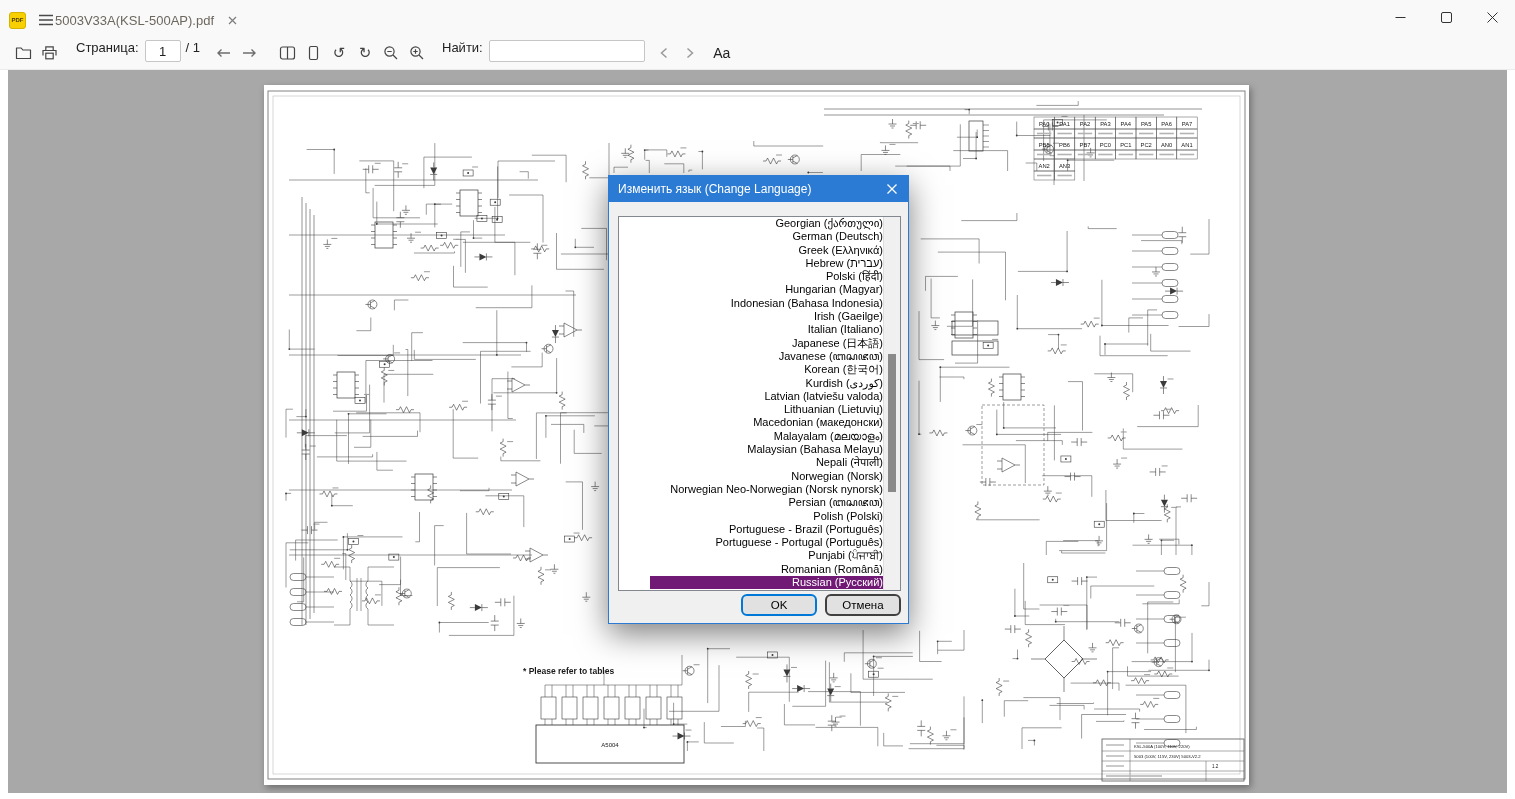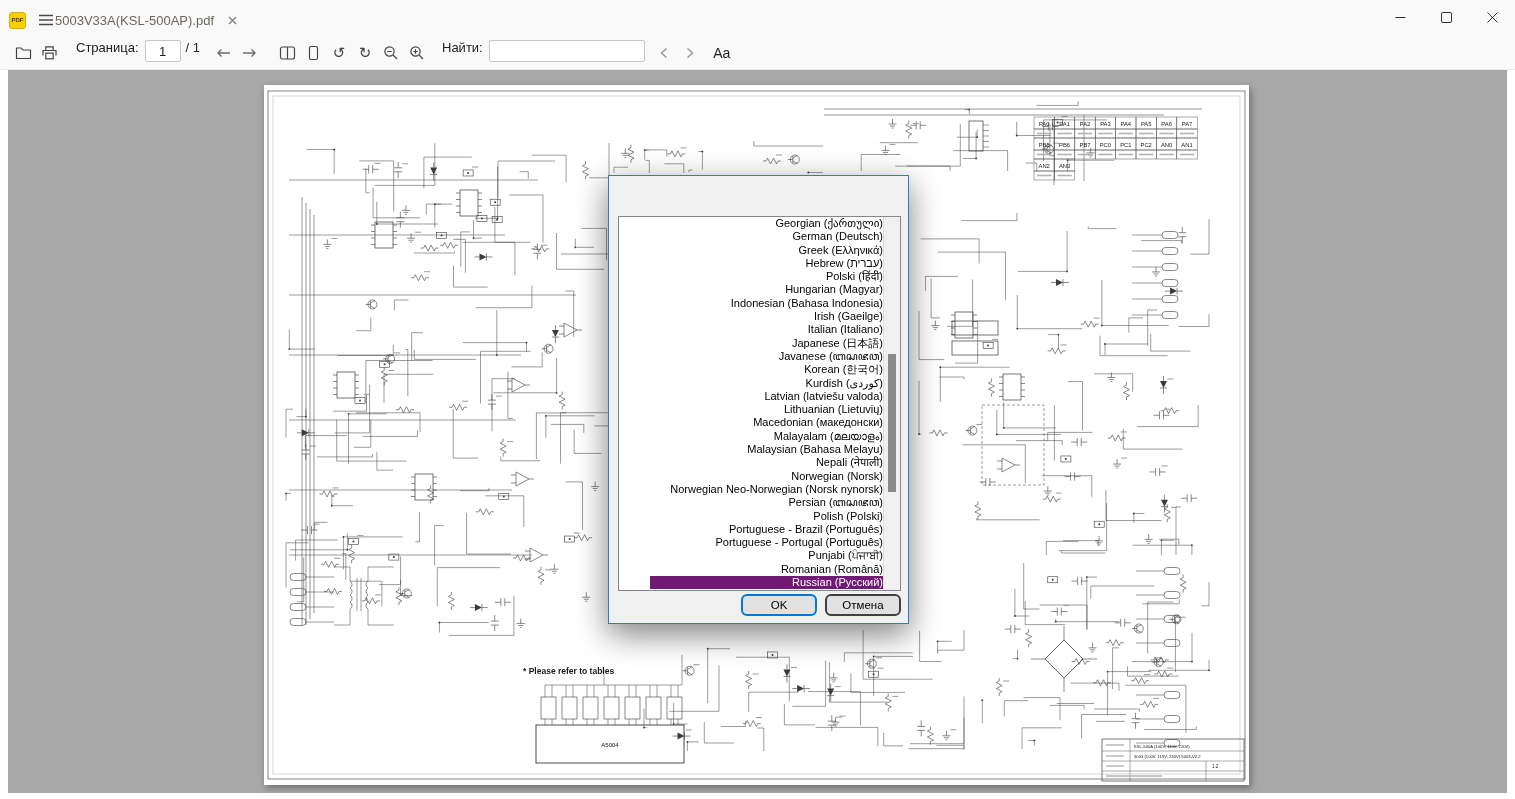--- a/index.html
+++ b/index.html
@@ -903,20 +903,28 @@
         <text x="948" y="683" font-size="4.6" fill="#1a1a1a" text-anchor="start">1.2</text>
         <line x1="842" y1="660" x2="860" y2="660" stroke="#b3b3b3" stroke-width="1.4"></line>
         <line x1="842" y1="671" x2="860" y2="671" stroke="#b3b3b3" stroke-width="1.4"></line>
         <line x1="842" y1="681" x2="860" y2="681" stroke="#b3b3b3" stroke-width="1.4"></line>
         <line x1="842" y1="691" x2="898" y2="691" stroke="#b3b3b3" stroke-width="1.4"></line>
       </svg>
   </div>
 </div>
 
 <div class="dialog">
+  <div class="dialog-titlebar">
+    <span class="dialog-title">Изменить язык (Change Language)</span>
+    <span class="dialog-close">
+      <svg width="10" height="10" viewBox="0 0 10 10">
+        <path d="M0.5,0.5 L9.5,9.5 M9.5,0.5 L0.5,9.5" stroke="#ffffff" stroke-width="1.3" fill="none"></path>
+      </svg>
+    </span>
+  </div>
   <div class="listbox">
     <div class="lang-items" id="language-list">
         <div class="lang-item">Georgian (ქართული)</div>
         <div class="lang-item">German (Deutsch)</div>
         <div class="lang-item">Greek (Ελληνικά)</div>
         <div class="lang-item">Hebrew (עברית)</div>
         <div class="lang-item">Polski (हिंदी)</div>
         <div class="lang-item">Hungarian (Magyar)</div>
         <div class="lang-item">Indonesian (Bahasa Indonesia)</div>
         <div class="lang-item">Irish (Gaeilge)</div>

